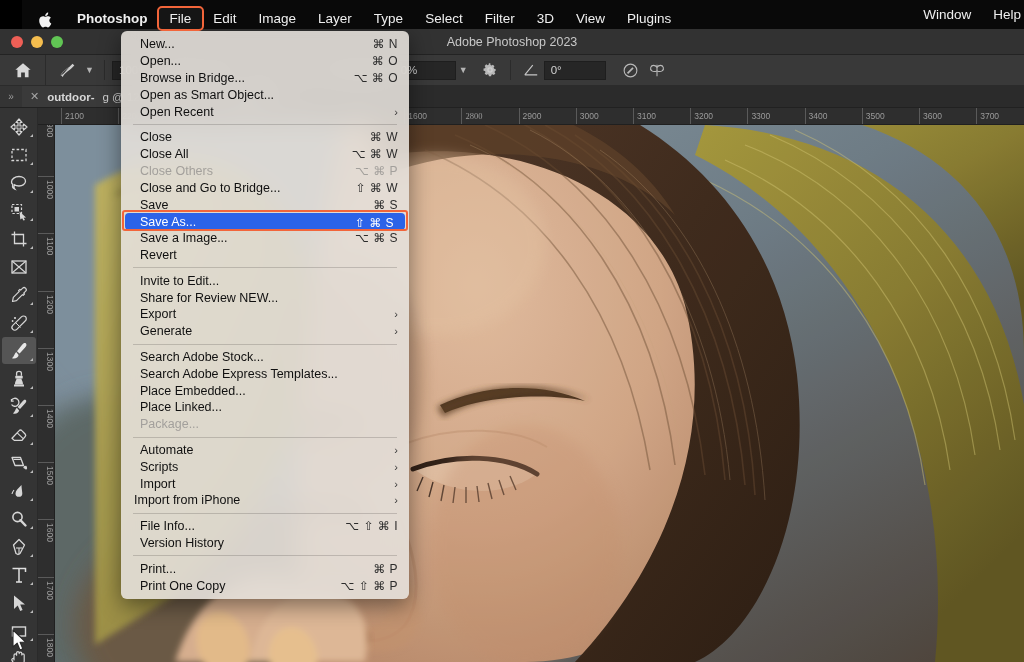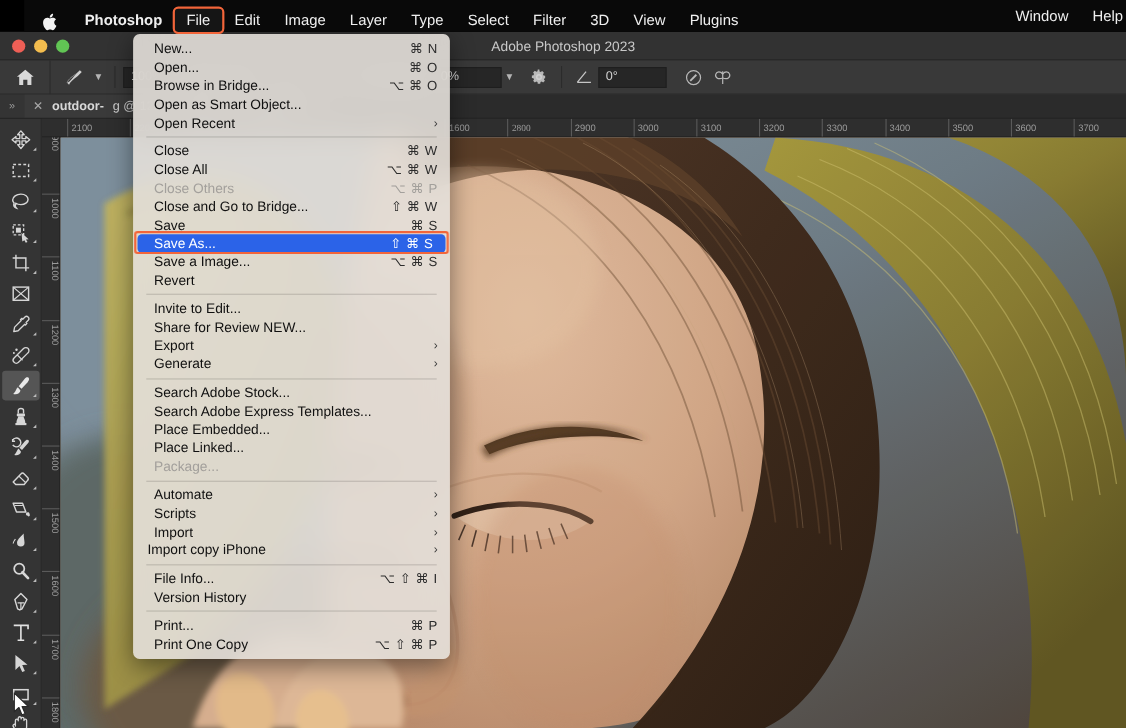--- a/index.html
+++ b/index.html
@@ -251,20 +251,21 @@
   .mi .arrow { color: #3a3a3a; font-size: 11px; margin-left: 14px; }
   .mi.disabled .lbl,
   .mi.disabled .key { color: #a3a09c; }
   .mi.indent-less { padding-left: 13px; }
   .mi.selected {
     background: #2b63e8;
     color: #ffffff;
     margin: 0 4px;
     padding-left: 15px;
     border-radius: 4px;
+    align-items: flex-end;
   }
   .mi.selected .key { color: #ffffff; }
   .msep {
     height: 1px; background: rgba(0,0,0,0.16);
     margin: 4px 12px 4px 12px;
   }
   .annot-box {
     position: absolute;
     left: 122px; top: 210px;
     width: 286px; height: 21px;
@@ -797,21 +798,21 @@
         </div>
         <div class="mi">
           <span class="lbl">Scripts</span>
           <span class="arrow">›</span>
         </div>
         <div class="mi">
           <span class="lbl">Import</span>
           <span class="arrow">›</span>
         </div>
         <div class="mi indent-less">
-          <span class="lbl">Import copy iPhone</span>
+          <span class="lbl">Import from iPhone</span>
           <span class="arrow">›</span>
         </div>
         <div class="msep"></div>
         <div class="mi">
           <span class="lbl">File Info...</span>
           <span class="key">⌥ ⇧ ⌘ I</span>
         </div>
         <div class="mi">
           <span class="lbl">Version History</span>
         </div>

